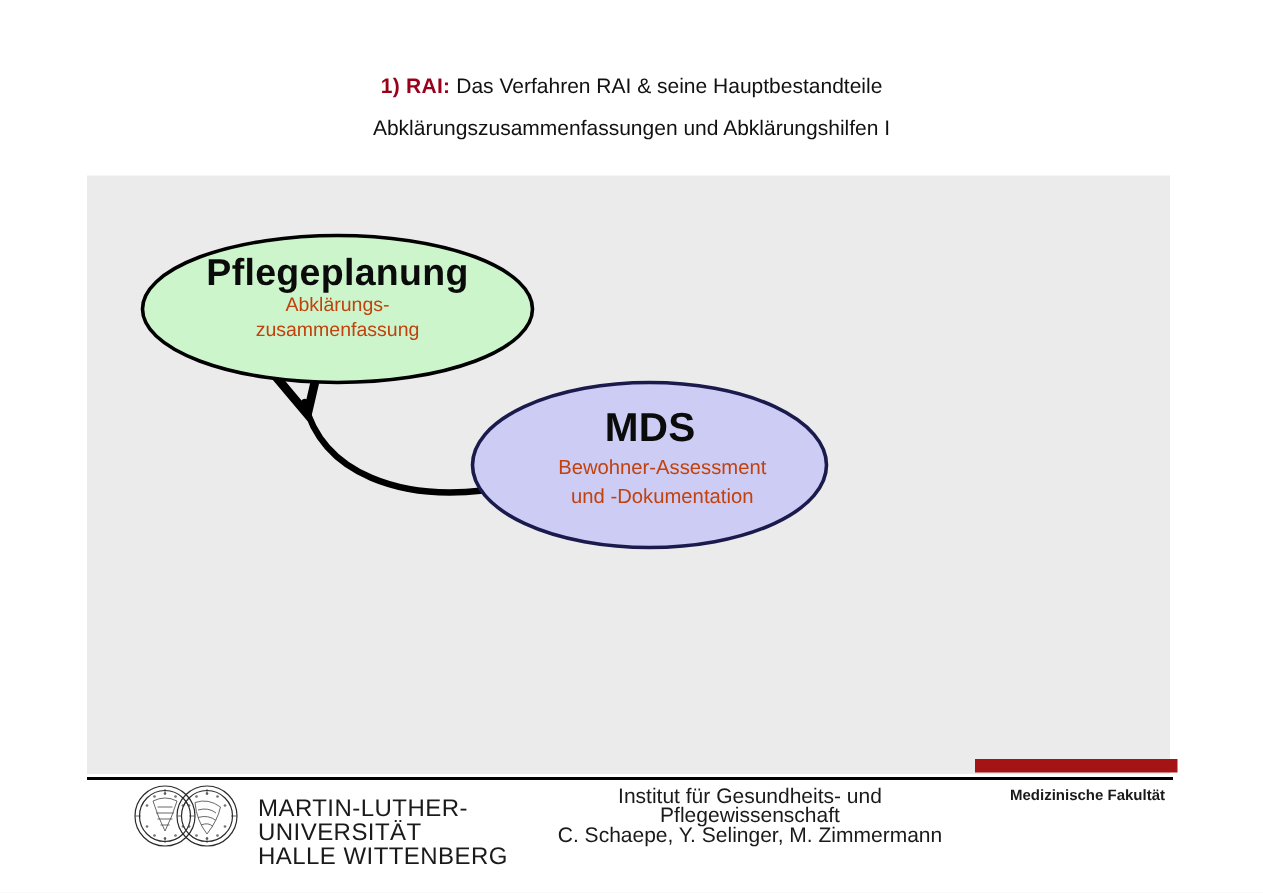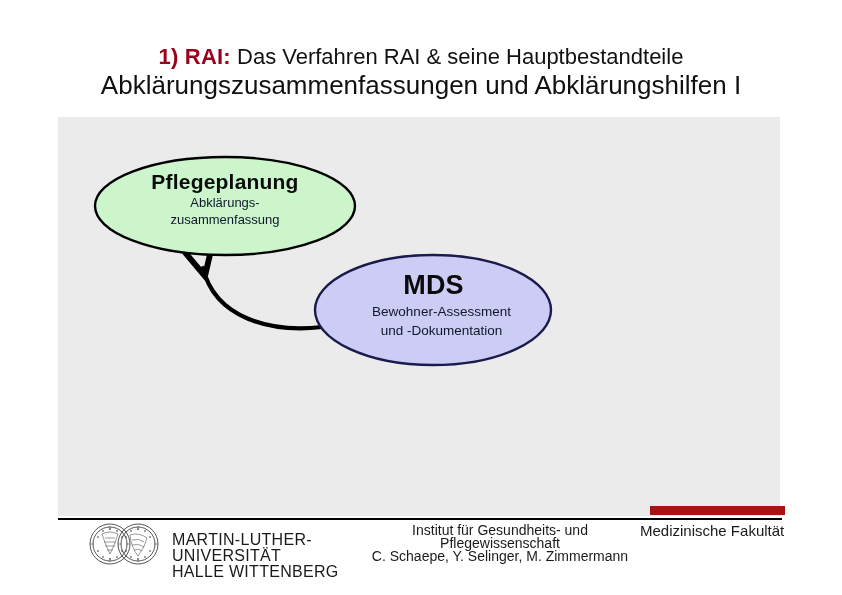--- a/index.html
+++ b/index.html
@@ -19,35 +19,35 @@
 
   
   .title-block {
     position: absolute;
     left: 0;
     top: 44px;
     width: 842px;
     text-align: center;
   }
   .title-line-1 {
-    font-size: 22px;
+    font-size: 14px;
     line-height: 26px;
     white-space: nowrap;
   }
   .title-prefix {
     color: #99001a;
     font-weight: bold;
     letter-spacing: 0.2px;
   }
   .title-rest {
     color: #111111;
     font-weight: normal;
   }
   .title-line-2 {
-    font-size: 26px;
+    font-size: 14px;
     line-height: 26px;
     color: #111111;
     white-space: nowrap;
     margin-top: 2px;
   }
 
   
   .content-panel {
     position: absolute;
     left: 58px;
@@ -67,29 +67,29 @@
     pointer-events: none;
   }
   .diagram-layer svg { display: block; }
 
   .node-text {
     position: absolute;
     text-align: center;
     pointer-events: none;
   }
   .node-title {
-    font-size: 21px;
+    font-size: 25px;
     font-weight: bold;
     color: #0b0b0b;
     line-height: 24px;
     letter-spacing: 0.2px;
   }
   .node-sub {
     font-size: 13px;
-    color: #0f172a;
+    color: #c2410c;
     line-height: 16px;
     margin-top: 1px;
   }
 
   #node-pflege-text {
     left: 95px;
     top: 170px;
     width: 260px;
   }
   #node-mds-text {
@@ -145,24 +145,25 @@
     font-size: 14px;
     line-height: 13px;
     color: #1a1a1a;
     text-align: center;
   }
   .footer-right {
     position: absolute;
     left: 640px;
     top: 524px;
     width: 170px;
-    font-size: 15px;
+    font-size: 10px;
     line-height: 13px;
     color: #1a1a1a;
-    text-align: left;
+    text-align: center;
+    font-weight: bold;
   }
 </style>
 </head>
 <body>
 
 <div class="title-block">
   <div class="title-line-1">
     <span class="title-prefix">1) RAI:</span><span class="title-rest"> Das Verfahren RAI &amp; seine Hauptbestandteile</span>
   </div>
   <div class="title-line-2">Abklärungszusammenfassungen und Abklärungshilfen I</div>

